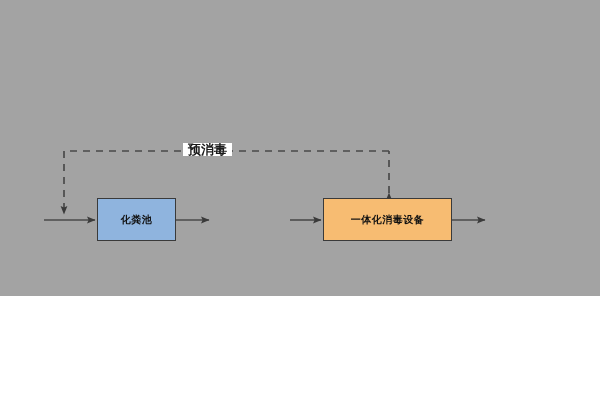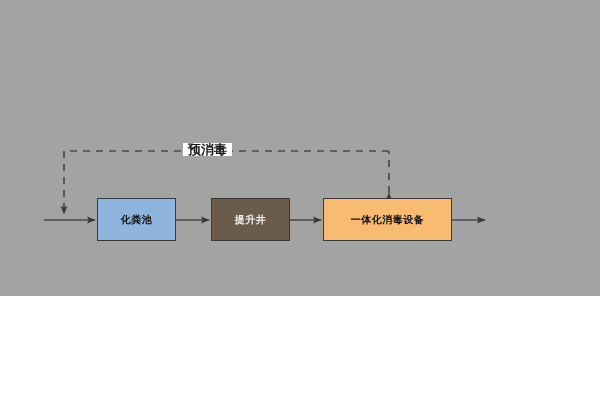--- a/index.html
+++ b/index.html
@@ -82,18 +82,17 @@
 
     <path d="M389,151 L64,151" fill="none" stroke="#4a4a4a" stroke-width="1.7" stroke-dasharray="7,6"></path>
 
     <path d="M64,151 L64,214" fill="none" stroke="#4a4a4a" stroke-width="1.7" stroke-dasharray="7,6" marker-end="url(#arrowDash)"></path>
   </svg>
 
   <div class="flow-label" style="left:183px; top:143px;">预消毒</div>
 
   <div class="node" style="left:97px; top:198px; width:79px; height:43px; background:#8FB4DE;">化粪池</div>
 
-  <div class="node dark-fill" style="left:211px; top:198px; width:79px; height:43px; background:#6B5B4B;">提升井</div>
 
   <div class="node" style="left:323px; top:198px; width:129px; height:43px; background:#F7BC72;">一体化消毒设备</div>
 
 
 </div>
 
 </body></html>

